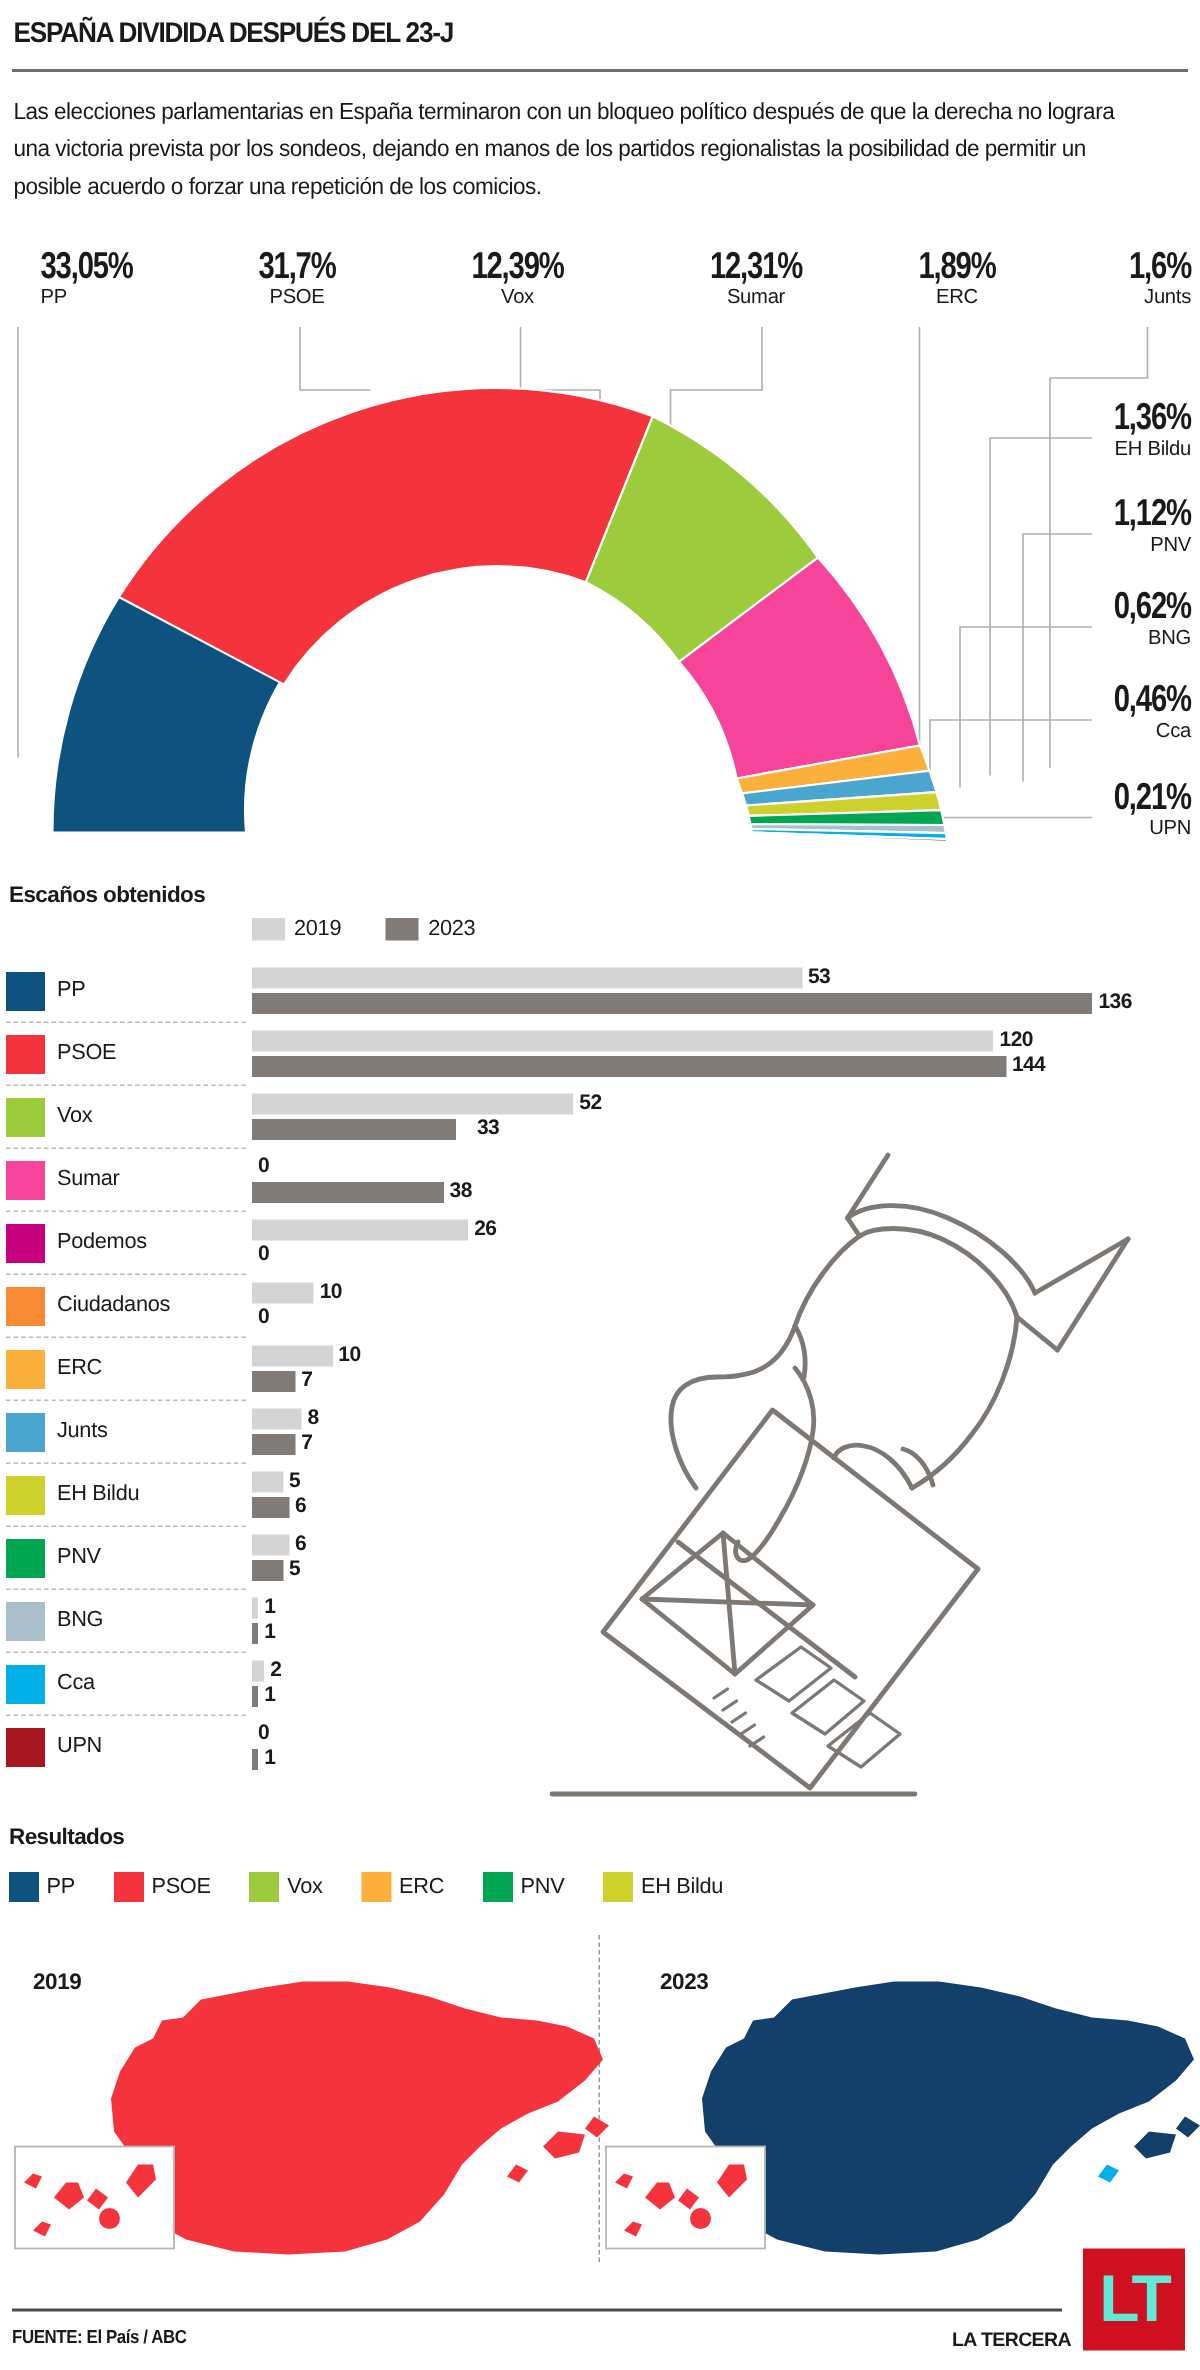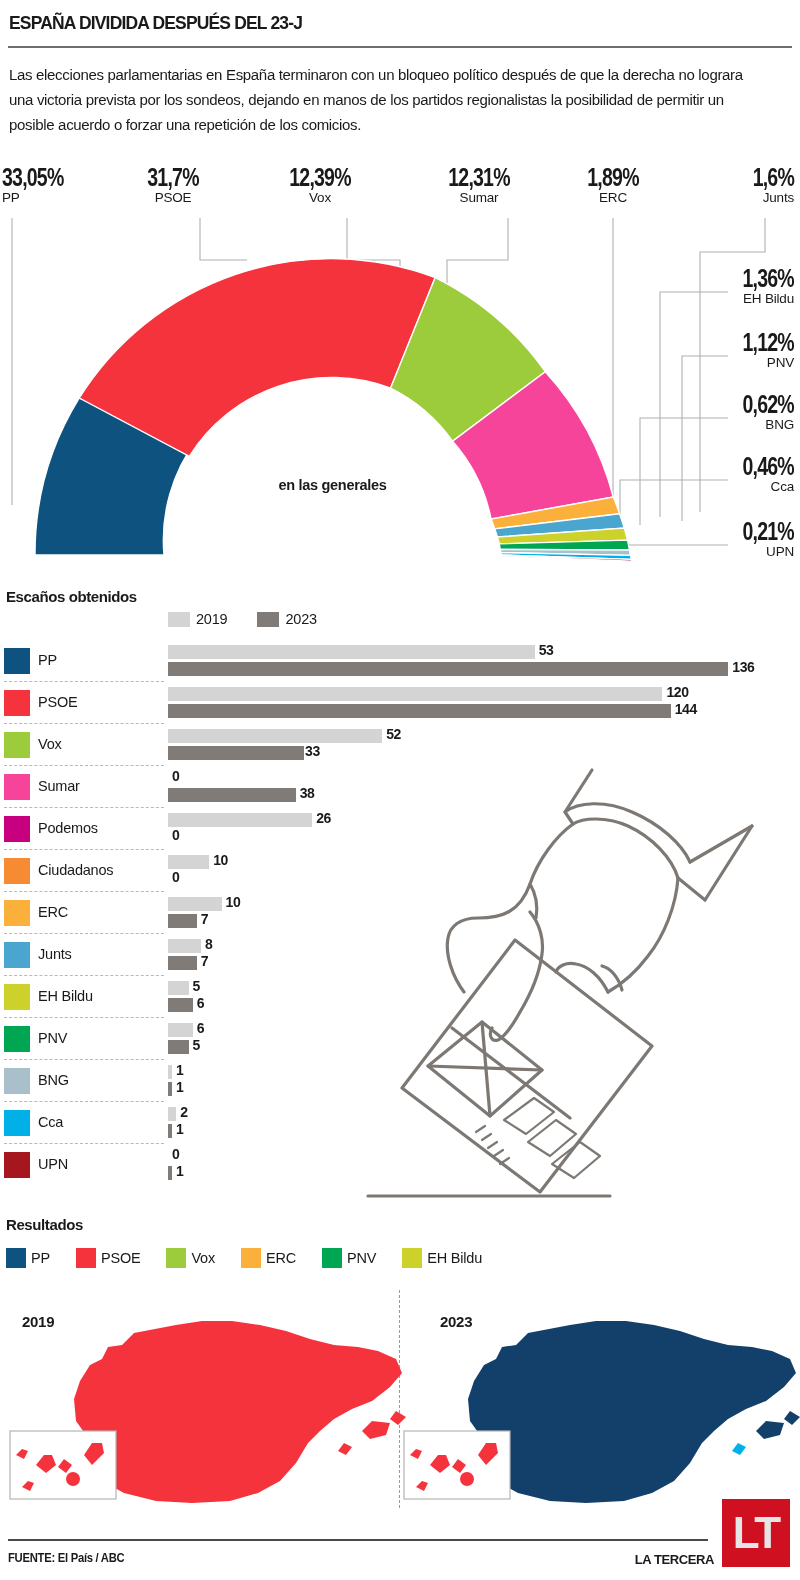--- a/index.html
+++ b/index.html
@@ -24,21 +24,21 @@
   #standfirst {
     position: absolute; left: 9px; top: 62px; width: 782px;
     font-size: 15.5px; line-height: 25px; letter-spacing: -0.35px;
     transform: scaleX(0.97); transform-origin: left top;
   }
 
   
   #donutwrap { position: absolute; left: 0; top: 160px; width: 800px; height: 425px; }
   #donutsvg { position: absolute; left: 0; top: 0; }
 
-  .pct-lab { position: absolute; white-space: nowrap; }
+  .pct-lab { position: absolute; white-space: nowrap; margin-left: 25px; }
   .pct-lab .v {
     display: block; font-size: 25px; font-weight: 700; letter-spacing: -1px;
     transform: scaleX(0.78); line-height: 26px;
   }
   .pct-lab .n { display: block; font-size: 13.5px; line-height: 15px; letter-spacing: -0.2px; }
   .pct-lab.lft { text-align: left; }
   .pct-lab.lft .v { transform-origin: left center; }
   .pct-lab.rgt { text-align: right; }
   .pct-lab.rgt .v { transform-origin: right center; }
   .pct-lab.ctr { text-align: center; }
@@ -105,21 +105,21 @@
   }
   #lt-word {
     position: absolute; right: 86px; top: 1552px;
     font-size: 13px; font-weight: 700; letter-spacing: -0.4px;
   }
   #lt-logo {
     position: absolute; right: 10px; top: 1499px;
     width: 68px; height: 68px; background: #cf1020;
   }
   #lt-logo .lt {
-    position: absolute; inset: 0; color: #e5e5e5; font-size: 44px; font-weight: 700;
+    position: absolute; inset: 0; color: #5eead4; font-size: 44px; font-weight: 700;
     letter-spacing: -2px; display: flex; align-items: center; justify-content: center;
     font-family: "Liberation Sans", sans-serif;
   }
 </style>
 </head>
 <body>
 
 <div id="page">
 
   <div class="rule" style="top:46px"></div>
@@ -209,21 +209,20 @@
     <div class="pct-lab rgt" style="right:6px; top:293px">
       <span class="v">0,46%</span>
       <span class="n">Cca</span>
     </div>
     <div class="pct-lab rgt" style="right:6px; top:358px">
       <span class="v">0,21%</span>
       <span class="n">UPN</span>
     </div>
 
     <div id="donut-caption">
-      <div>en las generales</div>
     </div>
   </div>
 
   <div id="seats-head">Escaños obtenidos</div>
   <div id="seats-legend">
     <div class="slg">
       <i style="background:#d4d4d4"></i>
       <span>2019</span>
     </div>
     <div class="slg">
@@ -292,21 +291,21 @@
         <div class="bar y23" style="width: 502.64px; background: rgb(128, 123, 119);"></div>
         <div class="bval y23" style="left: 674.64px;">144</div>
         <div class="sep"></div>
       </div>
       <div class="brow">
         <div class="sw" style="background: rgb(156, 203, 59);"></div>
         <div class="pn">Vox</div>
         <div class="bar y19" style="width: 214.24px; background: rgb(212, 212, 212);"></div>
         <div class="bval y19" style="left: 386.24px;">52</div>
         <div class="bar y23" style="width: 135.96px; background: rgb(128, 123, 119);"></div>
-        <div class="bval y23" style="left: 305px; text-align: center;">33</div>
+        <div class="bval y23" style="left: 318px; text-align: center;">33</div>
         <div class="sep"></div>
       </div>
       <div class="brow">
         <div class="sw" style="background: rgb(247, 68, 155);"></div>
         <div class="pn">Sumar</div>
         <div class="bval y19" style="left: 172px;">0</div>
         <div class="bar y23" style="width: 127.72px; background: rgb(128, 123, 119);"></div>
         <div class="bval y23" style="left: 299.72px;">38</div>
         <div class="sep"></div>
       </div>

